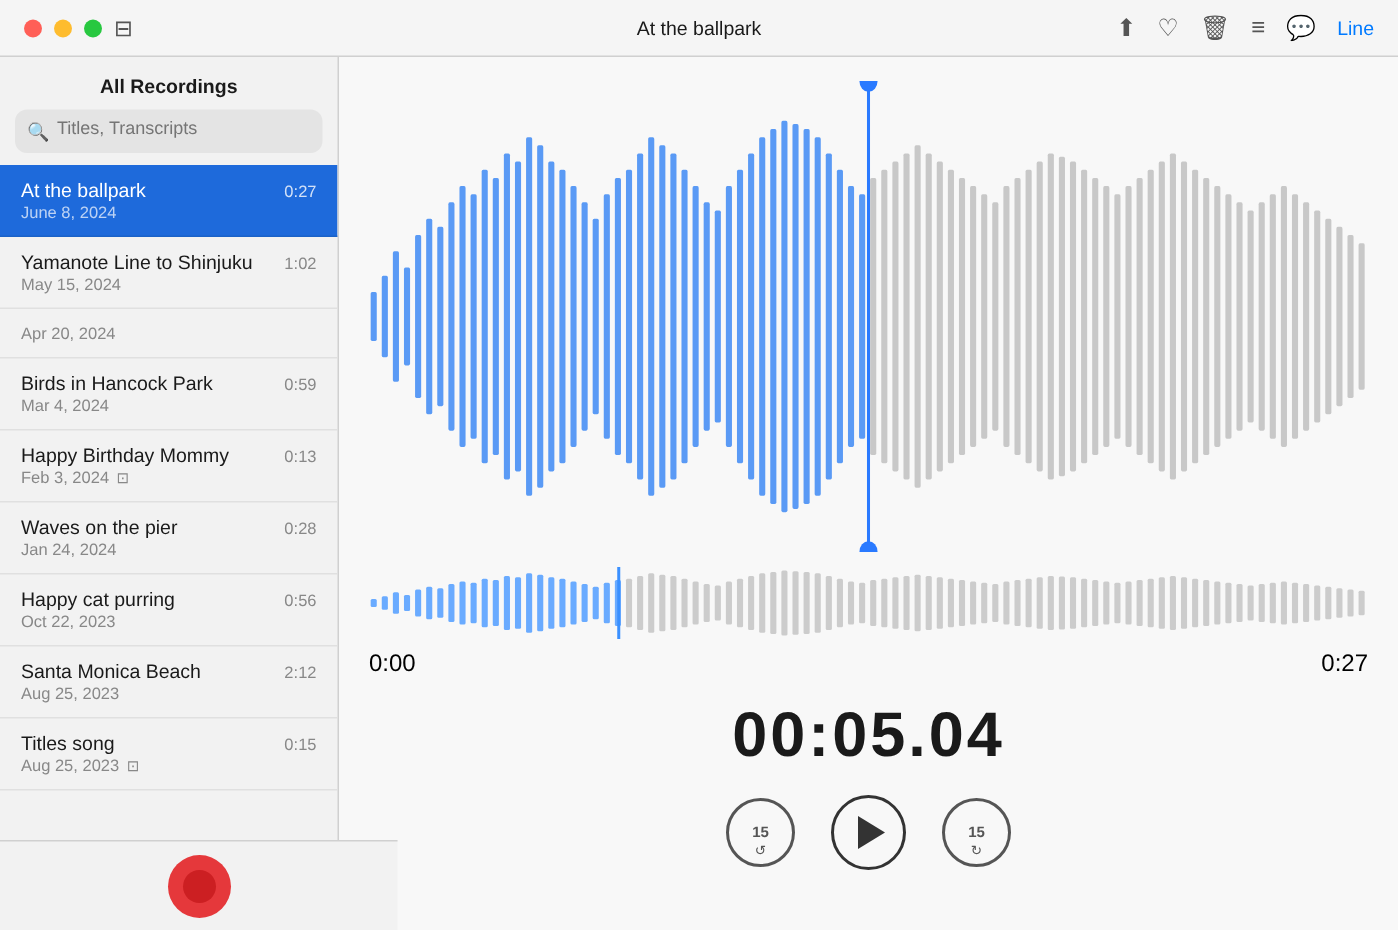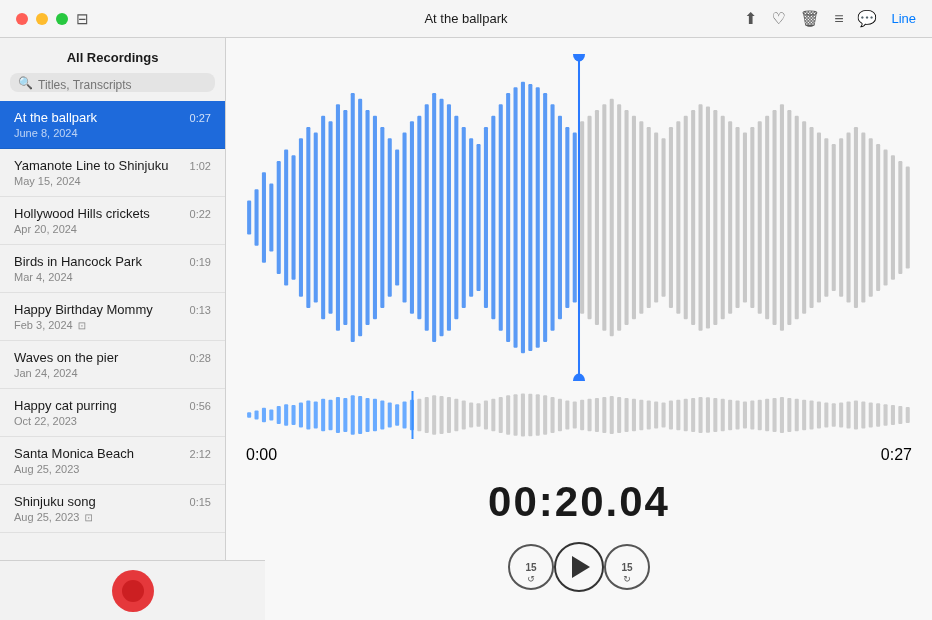--- a/index.html
+++ b/index.html
@@ -92,21 +92,21 @@
       font-weight: 600;
       color: #1a1a1a;
       text-align: center;
     }
     .sidebar-search {
       margin: 0 10px 8px;
       position: relative;
     }
     .sidebar-search input {
       width: 100%;
-      padding: 5px 10px 0 28px;
+      padding: 5px 10px 10px 28px;
       border-radius: 8px;
       border: none;
       background: #e4e4e4;
       font-size: 12px;
       color: #888;
       outline: none;
     }
     .search-icon-wrap {
       position: absolute;
       left: 8px;
@@ -193,21 +193,21 @@
       border-radius: 50%;
       background: #cc1f22;
     }
 
     
     .content {
       flex: 1;
       background: #f8f8f8;
       display: flex;
       flex-direction: column;
-      padding: 16px 20px 24px;
+      padding: 16px 20px 36px;
       overflow: hidden;
     }
 
     
     .waveform-main {
       flex: 1;
       background: #f8f8f8;
       position: relative;
       overflow: hidden;
     }
@@ -232,20 +232,21 @@
       letter-spacing: 2px;
       margin: 14px 0 16px;
       font-variant-numeric: tabular-nums;
     }
 
     
     .playback-controls {
       display: flex;
       align-items: center;
       justify-content: center;
+      gap: 24px;
       margin-bottom: 4px;
     }
     .ctrl-btn {
       width: 46px;
       height: 46px;
       border-radius: 50%;
       border: 2px solid #555;
       background: transparent;
       cursor: pointer;
       display: flex;
@@ -329,33 +330,29 @@
       <div class="recording-item-top">
         <span class="recording-name">Yamanote Line to Shinjuku</span>
         <span class="recording-duration">1:02</span>
       </div>
       <div class="recording-meta">
         <span class="recording-date">May 15, 2024</span>
 
       </div>
     </div>
         <div class="recording-item">
-      <div class="recording-item-top">
-        <span class="recording-name">Hollywood Hills crickets</span>
-        <span class="recording-duration">0:22</span>
-      </div>
       <div class="recording-meta">
         <span class="recording-date">Apr 20, 2024</span>
 
       </div>
     </div>
         <div class="recording-item">
       <div class="recording-item-top">
         <span class="recording-name">Birds in Hancock Park</span>
-        <span class="recording-duration">0:19</span>
+        <span class="recording-duration">0:59</span>
       </div>
       <div class="recording-meta">
         <span class="recording-date">Mar 4, 2024</span>
 
       </div>
     </div>
         <div class="recording-item">
       <div class="recording-item-top">
         <span class="recording-name">Happy Birthday Mommy</span>
         <span class="recording-duration">0:13</span>
@@ -390,21 +387,21 @@
         <span class="recording-name">Santa Monica Beach</span>
         <span class="recording-duration">2:12</span>
       </div>
       <div class="recording-meta">
         <span class="recording-date">Aug 25, 2023</span>
 
       </div>
     </div>
         <div class="recording-item">
       <div class="recording-item-top">
-        <span class="recording-name">Shinjuku song</span>
+        <span class="recording-name">Titles song</span>
         <span class="recording-duration">0:15</span>
       </div>
       <div class="recording-meta">
         <span class="recording-date">Aug 25, 2023</span>
         <span class="transcript-badge">⊡</span>
       </div>
     </div>
       </div>
     <div class="sidebar-bottom">
       <button class="record-btn">
@@ -607,21 +604,21 @@
           <rect x="646.4333333333333" y="15" width="4.033333333333333" height="18" rx="1" fill="#cccccc"></rect>
           <rect x="653.7666666666667" y="15.9" width="4.033333333333333" height="16.2" rx="1" fill="#cccccc"></rect>
           <line x1="165" x2="165" y1="0" y2="48" stroke="#3a90ff" stroke-width="2"></line>
         </svg>
       <div class="waveform-mini-time">
         <span>0:00</span>
         <span>0:27</span>
       </div>
     </div>
 
-    <div class="timer-display">00:20.04</div>
+    <div class="timer-display">00:05.04</div>
 
     <div class="playback-controls">
       <button class="ctrl-btn">
         <span class="ctrl-skip-label">15</span>
         <span style="position:absolute;font-size:9px;bottom:4px;color:#555;">↺</span>
       </button>
       <button class="play-btn">
         <div class="play-triangle"></div>
       </button>
       <button class="ctrl-btn">

